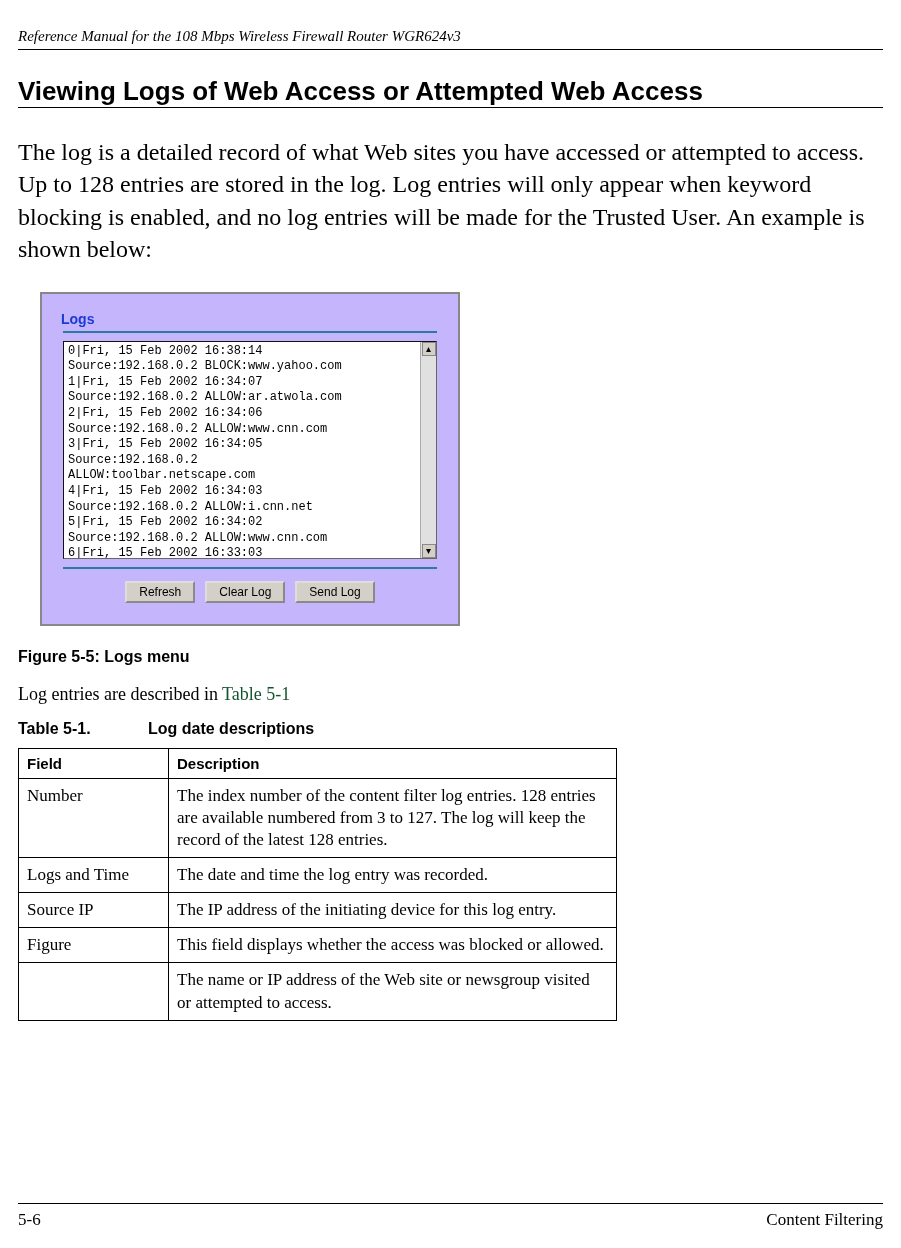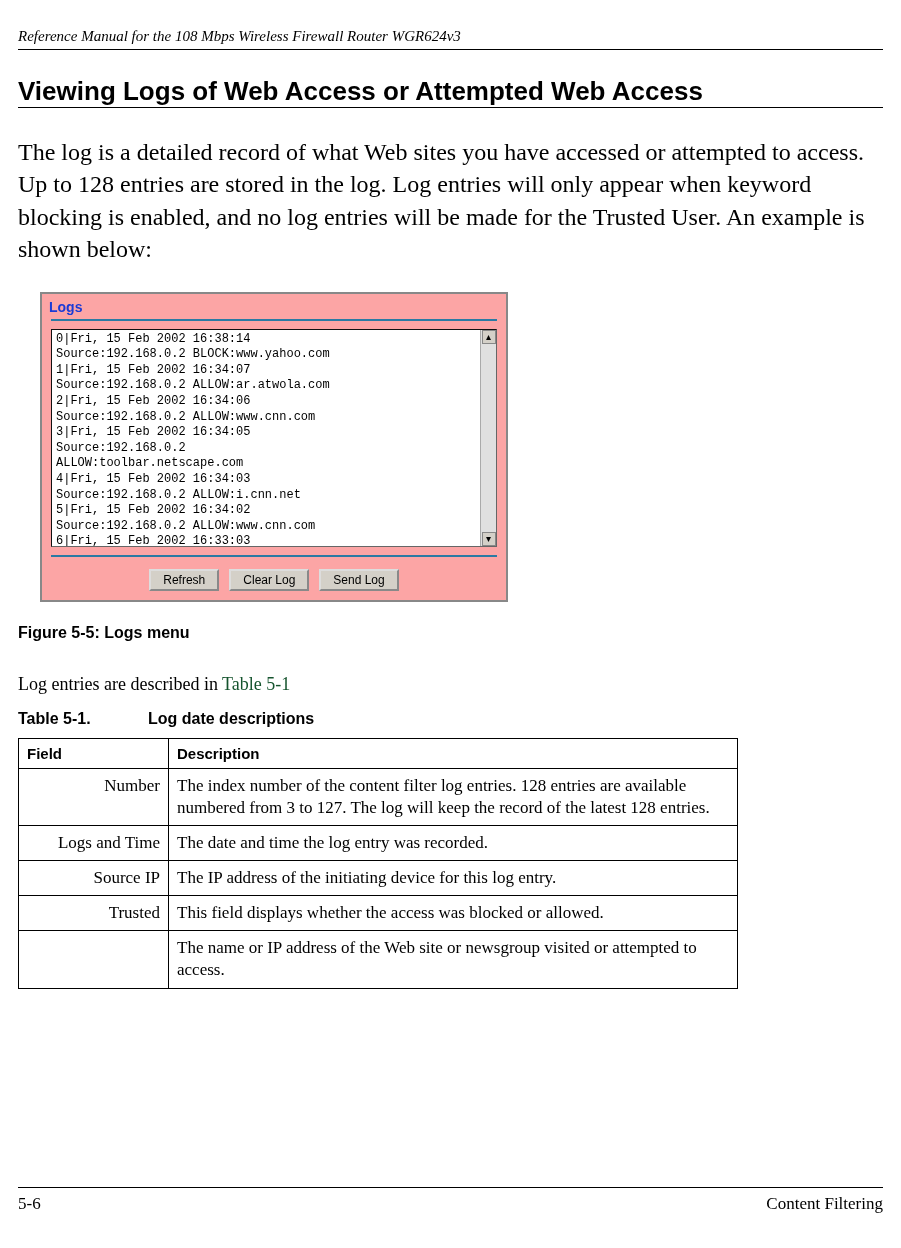--- a/index.html
+++ b/index.html
@@ -25,24 +25,24 @@
       font-size: 26px;
     }
     .section-rule-bottom { border: none; border-top: 1.5px solid #000; margin-bottom: 28px; }
     .body-para {
       font-size: 24px;
       line-height: 1.35;
       margin-bottom: 26px;
     }
     
     .logs-panel {
-      width: 468px;
+      width: 420px;
       border: 2px solid #888;
-      background: #fca5a5;
-      padding: 3px;
+      background: #c4b5fd;
+      padding: 15px;
       margin: 0 0 22px 22px;
     }
     .logs-title {
       color: #1a3bd6;
       font-family: Arial, Helvetica, sans-serif;
       font-weight: bold;
       font-size: 14px;
       padding: 2px 4px 4px 4px;
     }
     .logs-hr { border: none; border-top: 2px solid #2a7aa3; margin: 0 6px 8px 6px; }
@@ -84,60 +84,60 @@
       font-size: 12px;
       padding: 2px 12px;
       background: #d4d0c8;
       border: 2px outset #ddd;
       cursor: pointer;
     }
     .figure-caption {
       font-family: Arial, Helvetica, sans-serif;
       font-weight: bold;
       font-size: 16px;
-      margin-bottom: 30px;
+      margin-bottom: 16px;
     }
     .body-para2 {
       font-size: 18px;
       line-height: 1.35;
       margin-bottom: 14px;
     }
     .table-link { color: #14532d; }
     .table-caption {
       font-family: Arial, Helvetica, sans-serif;
       font-weight: bold;
       font-size: 16px;
       margin-bottom: 10px;
     }
     .table-caption .tc-num { display: inline-block; width: 130px; }
     table.desc-table {
       border-collapse: collapse;
-      width: 720px;
+      width: 599px;
     }
     table.desc-table th, table.desc-table td {
       border: 1px solid #000;
       padding: 6px 8px;
       vertical-align: top;
       text-align: left;
     }
     table.desc-table th {
       font-family: Arial, Helvetica, sans-serif;
       font-weight: bold;
       font-size: 15px;
       background: #fff;
     }
     table.desc-table td {
       font-family: "Times New Roman", Times, serif;
       font-size: 17px;
       line-height: 1.3;
     }
-    table.desc-table td.field-col { width: 150px; text-align: right; }
+    table.desc-table td.field-col { width: 150px; }
     .footer {
       position: absolute;
-      bottom: 34px;
+      bottom: 18px;
       left: 18px;
       right: 18px;
     }
     .footer-rule { border: none; border-top: 1.5px solid #000; margin-bottom: 6px; }
     .footer-row {
       display: flex;
       justify-content: space-between;
       font-size: 17px;
     }
     .footer-center {
@@ -214,21 +214,21 @@
     </tr>
     <tr>
       <td class="field-col">Logs and Time</td>
       <td>The date and time the log entry was recorded.</td>
     </tr>
     <tr>
       <td class="field-col">Source IP</td>
       <td>The IP address of the initiating device for this log entry.</td>
     </tr>
     <tr>
-      <td class="field-col">Trusted</td>
+      <td class="field-col">Figure</td>
       <td>This field displays whether the access was blocked or allowed.</td>
     </tr>
     <tr>
       <td class="field-col"></td>
       <td>The name or IP address of the Web site or newsgroup visited or attempted to access.</td>
     </tr>
   </tbody>
 </table>
 
 <div class="footer">

